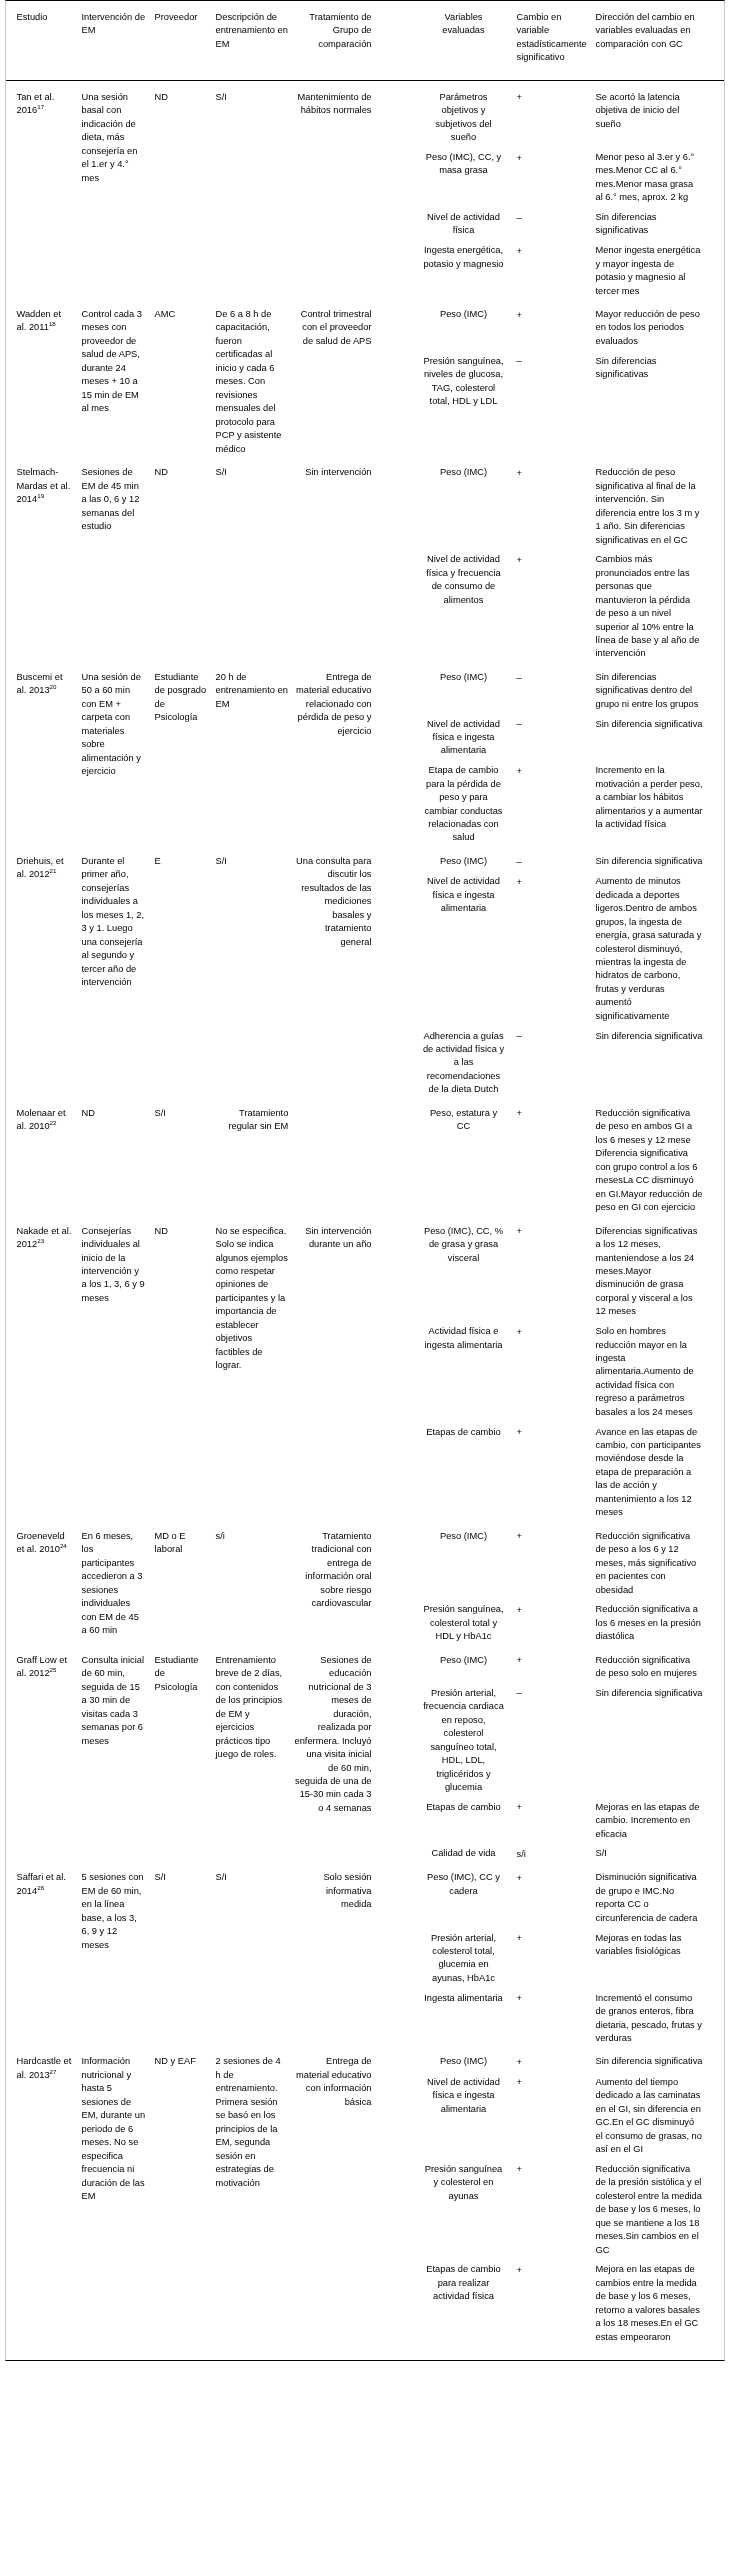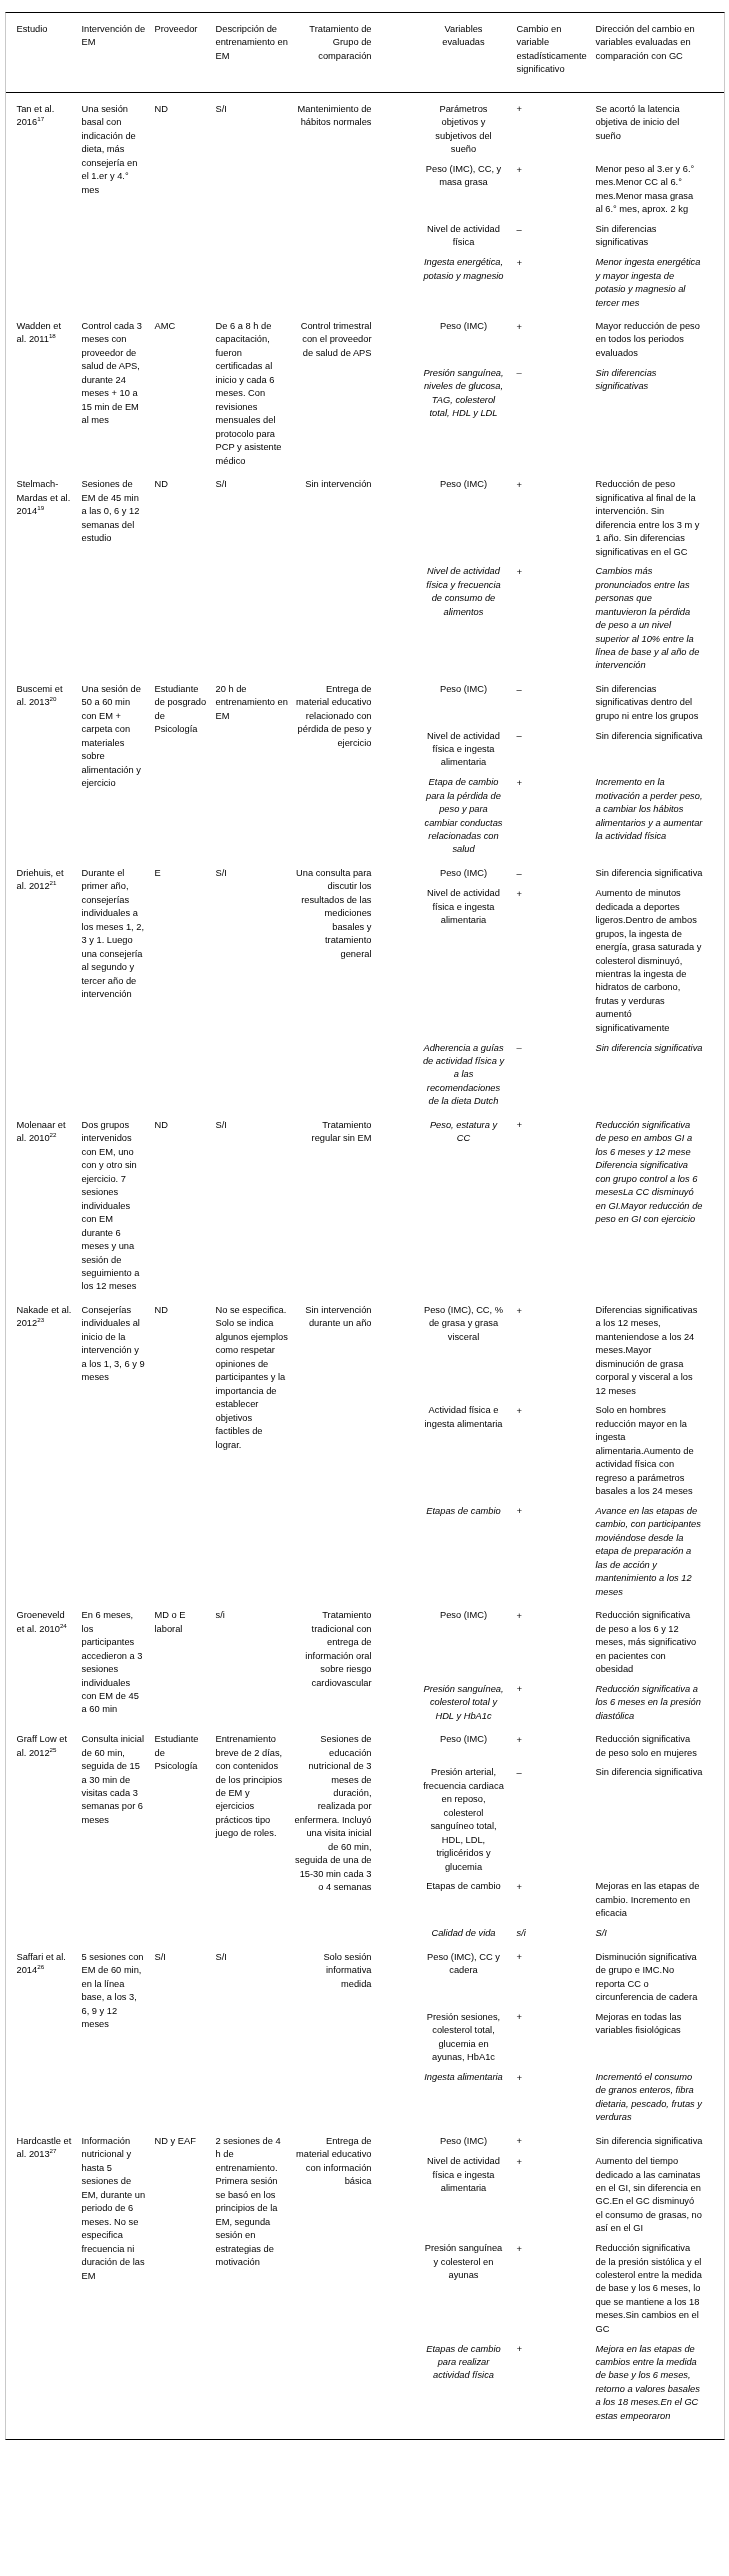--- a/index.html
+++ b/index.html
@@ -1,19 +1,19 @@
 <!DOCTYPE html>
 <html style="font-size:10px"><head>
 <meta charset="utf-8">
 <style>
   html,body{margin:0;padding:0;background:#ffffff;}
   .page{
     width:730px;height:2475px;overflow:hidden;background:#ffffff;
     font-family:"Liberation Sans", sans-serif;color:#000000;
-    font-size:9.3px;line-height:1.45;box-sizing:border-box;padding-top:12px;
+    font-size:9.3px;line-height:1.45;box-sizing:border-box;padding-top:0;
   }
   .mtable{
     box-sizing:border-box;width:720px;margin:0 5px;
     border-top:1.9px solid #000;border-bottom:1.9px solid #000;
     border-left:0.6px solid #c9c9c9;border-right:0.6px solid #c9c9c9;
     background:#fff;padding-bottom:16px;
   }
   .hdr{
     display:grid;
     grid-template-columns:65px 73px 61px 79px 128px 94px 79px minmax(0,1fr);
@@ -31,21 +31,21 @@
     padding:0 3.7px 0 10.5px;margin-top:10px;
   }
   .cell{padding-right:6.2px;}
   sup{font-size:6.2px;line-height:0;}
   .vars{grid-column:6 / 7;}
   .variable-row{
     display:grid;
     grid-template-columns:94px 79px minmax(0,1fr);
     margin-bottom:6.2px;
   }
-  .variable-row:last-child{margin-bottom:0;font-style:italic;}
+  .variable-row:last-child{margin-bottom:0;}
   .sign{padding-top:0.6px;}
 </style>
 </head>
 <body>
 
 <div class="page">
   <div class="mtable">
 
     <div class="hdr">
       <div class="hc">
@@ -322,23 +322,20 @@
                 <span class="hc-inner w8">Sin diferencia significativa</span>
               </div>
             </div>
           </div>
         </div>
         <div class="study-row">
           <div class="cell">
             <span class="hc-inner w1">Molenaar et al. 2010<sup>22</sup></span>
           </div>
           <div class="cell">
-            <span class="hc-inner w2">Dos grupos intervenidos con EM, uno con y otro sin ejercicio. 7 sesiones individuales con EM durante 6 meses y una sesión de seguimiento a los 12 meses</span>
-          </div>
-          <div class="cell">
             <span class="hc-inner w3">ND</span>
           </div>
           <div class="cell">
             <span class="hc-inner w4">S/I</span>
           </div>
           <div class="cell">
             <span class="hc-inner w5">Tratamiento regular sin EM</span>
           </div>
           <div class="vars">
             <div class="variable-row">
@@ -533,21 +530,21 @@
               </div>
               <div class="cell sign">
                 <span class="hc-inner w7">+</span>
               </div>
               <div class="cell">
                 <span class="hc-inner w8">Disminución significativa de grupo e IMC.No reporta CC o circunferencia de cadera</span>
               </div>
             </div>
             <div class="variable-row">
               <div class="cell">
-                <span class="hc-inner w6">Presión sesiones, colesterol total, glucemia en ayunas, HbA1c</span>
+                <span class="hc-inner w6">Presión arterial, colesterol total, glucemia en ayunas, HbA1c</span>
               </div>
               <div class="cell sign">
                 <span class="hc-inner w7">+</span>
               </div>
               <div class="cell">
                 <span class="hc-inner w8">Mejoras en todas las variables fisiológicas</span>
               </div>
             </div>
             <div class="variable-row">
               <div class="cell">

